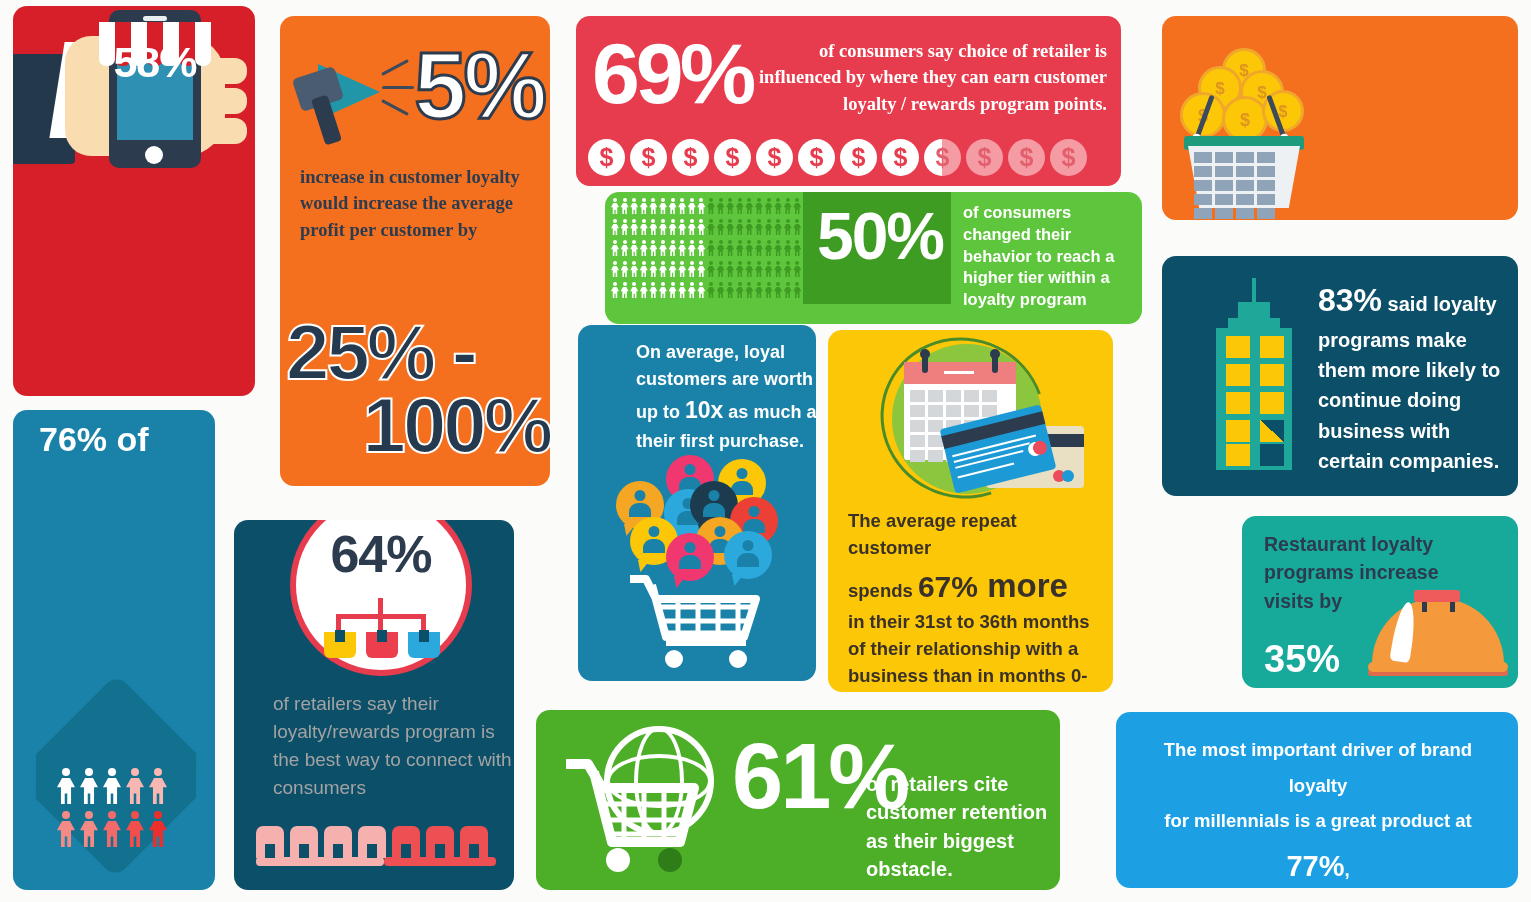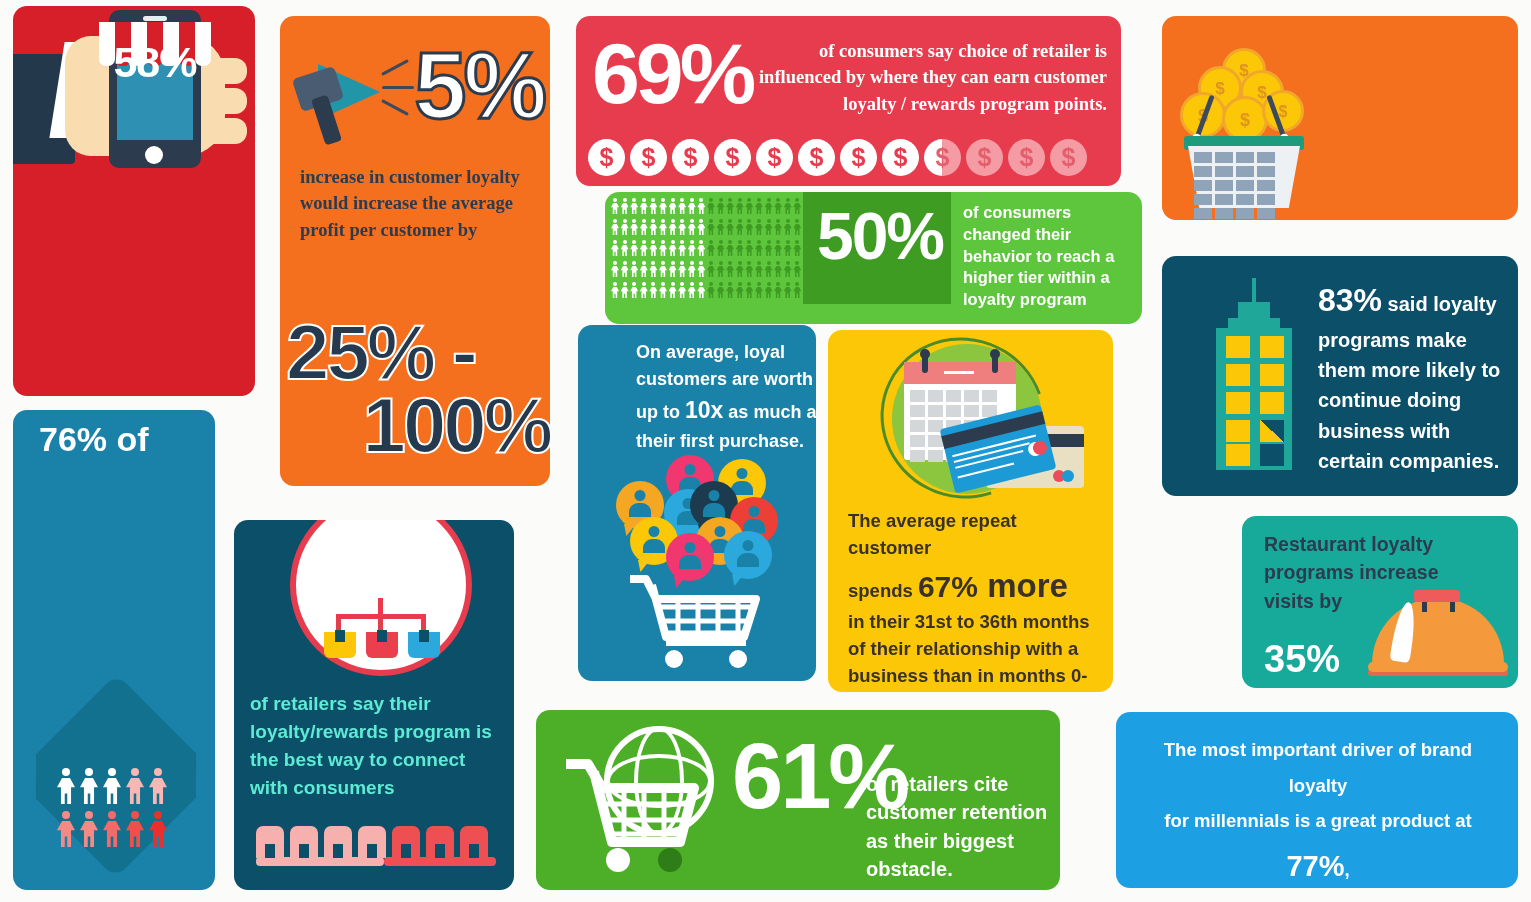--- a/index.html
+++ b/index.html
@@ -174,21 +174,21 @@
   #c-64 .circle { position:absolute; left:56px; top:-26px; width:182px; height:182px; border-radius:50%;
        background:#fff; border:6px solid #e73c4e; }
   #c-64 .big { position:absolute; left:56px; top:4px; width:182px; text-align:center;
        color:#2d3b4e; font-size:52px; font-weight:bold; letter-spacing:-1px; }
   #c-64 .tree { position:absolute; left:90px; top:78px; width:114px; height:62px; }
   #c-64 .tv { position:absolute; left:54px; top:0; width:5px; height:18px; background:#e73c4e; }
   #c-64 .th { position:absolute; left:12px; top:16px; width:90px; height:5px; background:#e73c4e; }
   #c-64 .tl { position:absolute; width:5px; height:16px; background:#e73c4e; top:20px; }
   #c-64 .bx { position:absolute; top:34px; width:32px; height:26px; border-radius:0 0 6px 6px; }
   #c-64 .bx::after { content:""; position:absolute; left:11px; top:-2px; width:10px; height:12px; background:#0b4f68; }
-  #c-64 .txt { position:absolute; left:16px; top:170px; width:246px; color:#5eead4; font-size:19px; line-height:1.48; font-weight:bold; }
+  #c-64 .txt { position:absolute; left:39px; top:170px; width:246px; color:#a3a3a3; font-size:19px; line-height:1.48; font-weight:normal; }
   #c-64 .chart { position:absolute; left:22px; bottom:22px; width:240px; height:60px; }
   #c-64 .bar { position:absolute; bottom:10px; width:28px; height:32px; border-radius:7px 7px 0 0; }
   #c-64 .bar::after { content:""; position:absolute; left:9px; bottom:0; width:10px; height:14px; background:#0b4f68; }
   #c-64 .base { position:absolute; bottom:2px; left:0; height:9px; border-radius:4px; }
 
   
   #c-61 { left:536px; top:710px; width:524px; height:180px; background:#4caf27; }
   #c-61 .globe { position:absolute; left:24px; top:14px; width:160px; height:152px; }
   #c-61 .gl { position:absolute; left:44px; top:2px; width:110px; height:110px; border-radius:50%;
        border:6px solid #fff; box-sizing:border-box; }
@@ -593,20 +593,21 @@
       <span class="pp" style="color:#f48a86"></span>
       <span class="pp" style="color:#f26a69"></span>
       <span class="pp" style="color:#f04f4c"></span>
       <span class="pp" style="color:#ea2f2c"></span>
     </div>
   </div>
 </div>
 
 <div class="card" id="c-64">
   <div class="circle"></div>
+  <div class="big">64%</div>
   <div class="tree">
     <div class="tv"></div>
     <div class="th"></div>
     <div class="tl" style="left:12px"></div>
     <div class="tl" style="left:54px"></div>
     <div class="tl" style="left:97px"></div>
     <div class="bx" style="left:0px;background:#fbc707"></div>
     <div class="bx" style="left:42px;background:#ec3f4e"></div>
     <div class="bx" style="left:84px;background:#2ba9dd"></div>
   </div>

